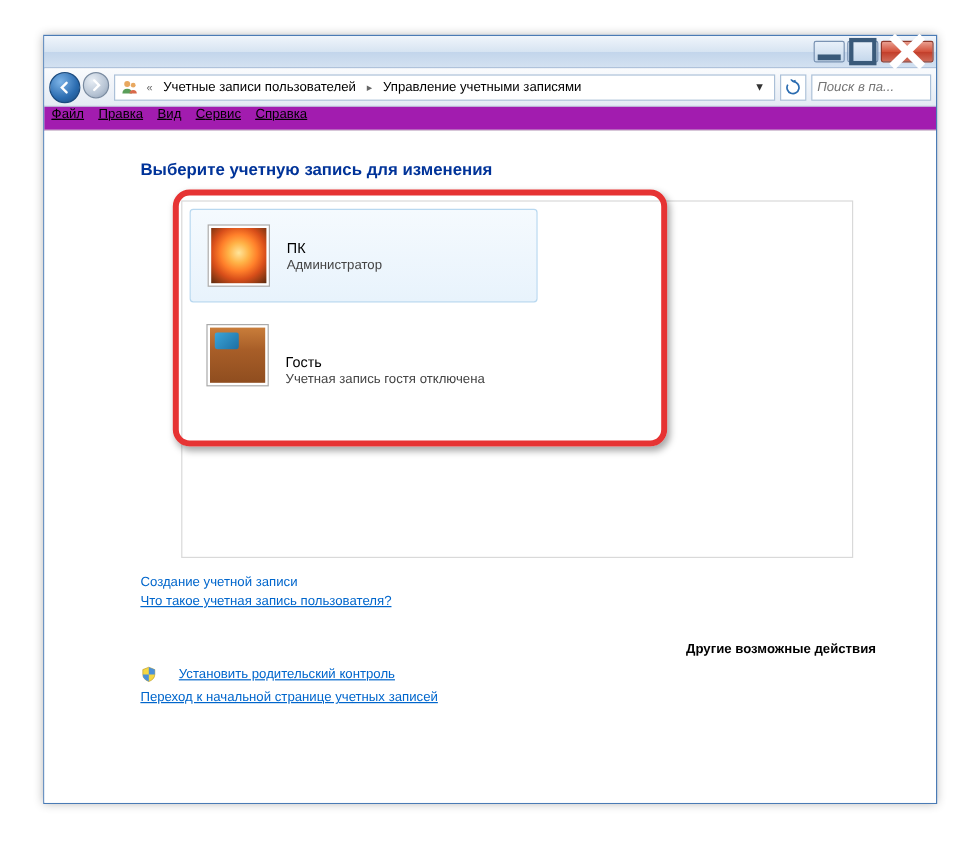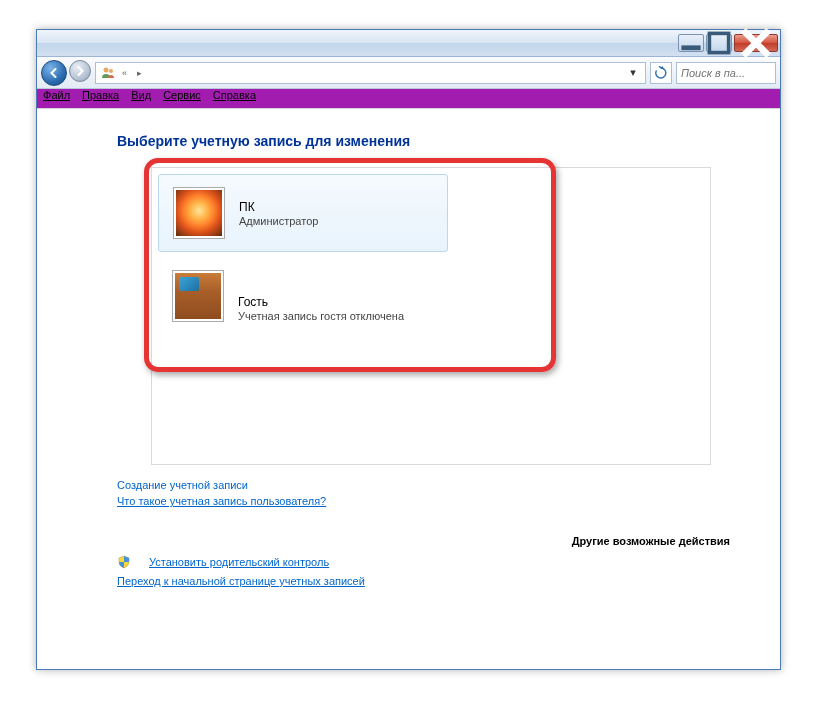--- a/index.html
+++ b/index.html
@@ -281,21 +281,23 @@
     </div>
 
     <div class="breadcrumb">
       <svg class="bc-icon" viewBox="0 0 16 16">
         <circle cx="6" cy="5" r="2.5" fill="#e8a860"></circle>
         <path d="M2 13 Q2 9 6 9 Q10 9 10 13 Z" fill="#5a9e5a"></path>
         <circle cx="11" cy="6" r="2" fill="#e8a860"></circle>
         <path d="M8 13 Q8 10 11 10 Q14 10 14 13 Z" fill="#d96a4a"></path>
       </svg>
       <span class="bc-sep">«</span>
+      <span class="bc-item">Учетные записи пользователей</span>
       <span class="bc-sep">▸</span>
+      <span class="bc-item">Управление учетными записями</span>
       <span class="bc-dropdown">▾</span>
     </div>
 
     <div class="refresh-btn">
       <svg width="14" height="14" viewBox="0 0 14 14">
           <path d="M7 2 A5 5 0 1 1 2.5 4.5 M7 2 L5 0 M7 2 L9 1" stroke="#2b6cb0" stroke-width="1.4" fill="none"></path>
         </svg>
     </div>
 
     <div class="search-box">

